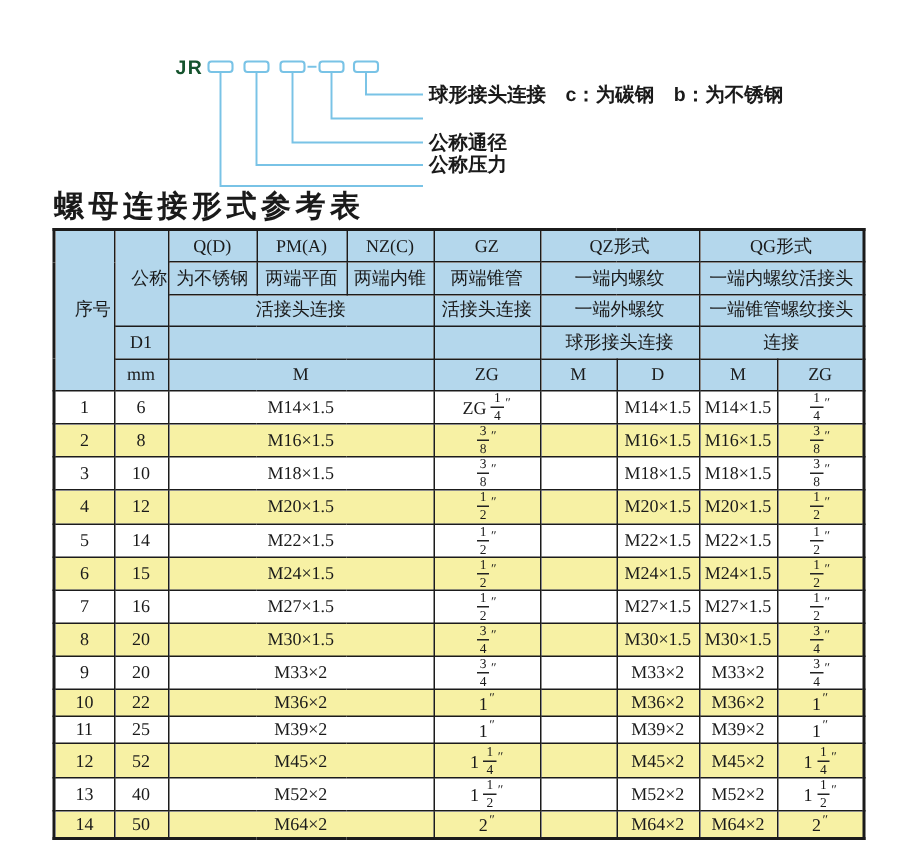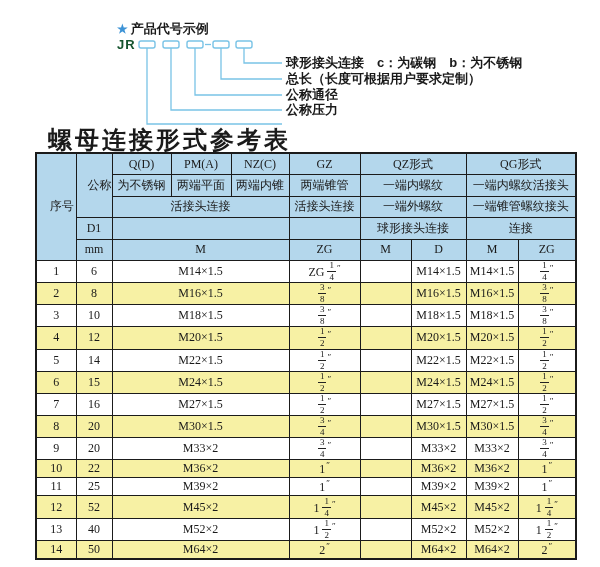--- a/index.html
+++ b/index.html
@@ -12,22 +12,22 @@
 
   
   .diagram{position:absolute;left:0;top:0;width:600px;height:152px;}
   .diagram svg{position:absolute;left:0;top:0;}
   .star-heading{position:absolute;left:117px;top:20px;font-size:13px;font-weight:700;white-space:nowrap;}
   .star{color:var(--star-blue);font-size:12px;margin-right:3px;}
   .jr{position:absolute;left:117px;top:37px;font-size:13px;font-weight:700;color:#14532d;letter-spacing:1px;}
   .dlabel{position:absolute;left:286px;height:14px;line-height:14px;font-size:13px;font-weight:700;white-space:nowrap;}
 
   
-  .table-title{position:absolute;left:48px;top:124px;margin:0;font-family:"DejaVu Serif",serif;
-    font-size:24px;font-weight:900;letter-spacing:3px;white-space:nowrap;}
+  .table-title{position:absolute;left:36px;top:124px;margin:0;font-family:"DejaVu Serif",serif;
+    font-size:20px;font-weight:900;letter-spacing:3px;white-space:nowrap;}
 
   
   table.ref{position:absolute;left:35px;top:152px;width:540px;height:408px;border-collapse:collapse;
     table-layout:fixed;font-family:"Liberation Serif",serif;font-size:12px;}
   table.ref{border:2px solid var(--border);}
   table.ref th,table.ref td{border:1px solid var(--border);padding:0;text-align:center;vertical-align:middle;
     overflow:hidden;white-space:nowrap;}
   table.ref th{background:var(--header-bg);font-weight:400;font-size:12px;}
   thead tr{height:21.5px;}
   tbody td{background:var(--row-bg);}
@@ -57,24 +57,22 @@
         <line x1="205" y1="44.5" x2="211" y2="44.5"></line>
       </g>
       <g fill="#ffffff" stroke="var(--diagram-line)" stroke-width="1.4">
         <rect x="139" y="41" width="16" height="7" rx="2"></rect>
         <rect x="163" y="41" width="16" height="7" rx="2"></rect>
         <rect x="187" y="41" width="16" height="7" rx="2"></rect>
         <rect x="213" y="41" width="16" height="7" rx="2"></rect>
         <rect x="236" y="41" width="16" height="7" rx="2"></rect>
       </g>
     </svg>
-    <div class="star-heading"><span class="star">★</span><span>产品代号示例</span></div>
     <div class="jr">JR</div>
     <div class="dlabel" style="top:56px">球形接头连接　c：为碳钢　b：为不锈钢</div>
-    <div class="dlabel" style="top:72px">总长（长度可根据用户要求定制）</div>
     <div class="dlabel" style="top:88px">公称通径</div>
     <div class="dlabel" style="top:103px">公称压力</div>
   </div>
 
   <h1 class="table-title">螺母连接形式参考表</h1>
 
   <table class="ref">
     <colgroup>
       <col style="width:40px">
         <col style="width:36px">

